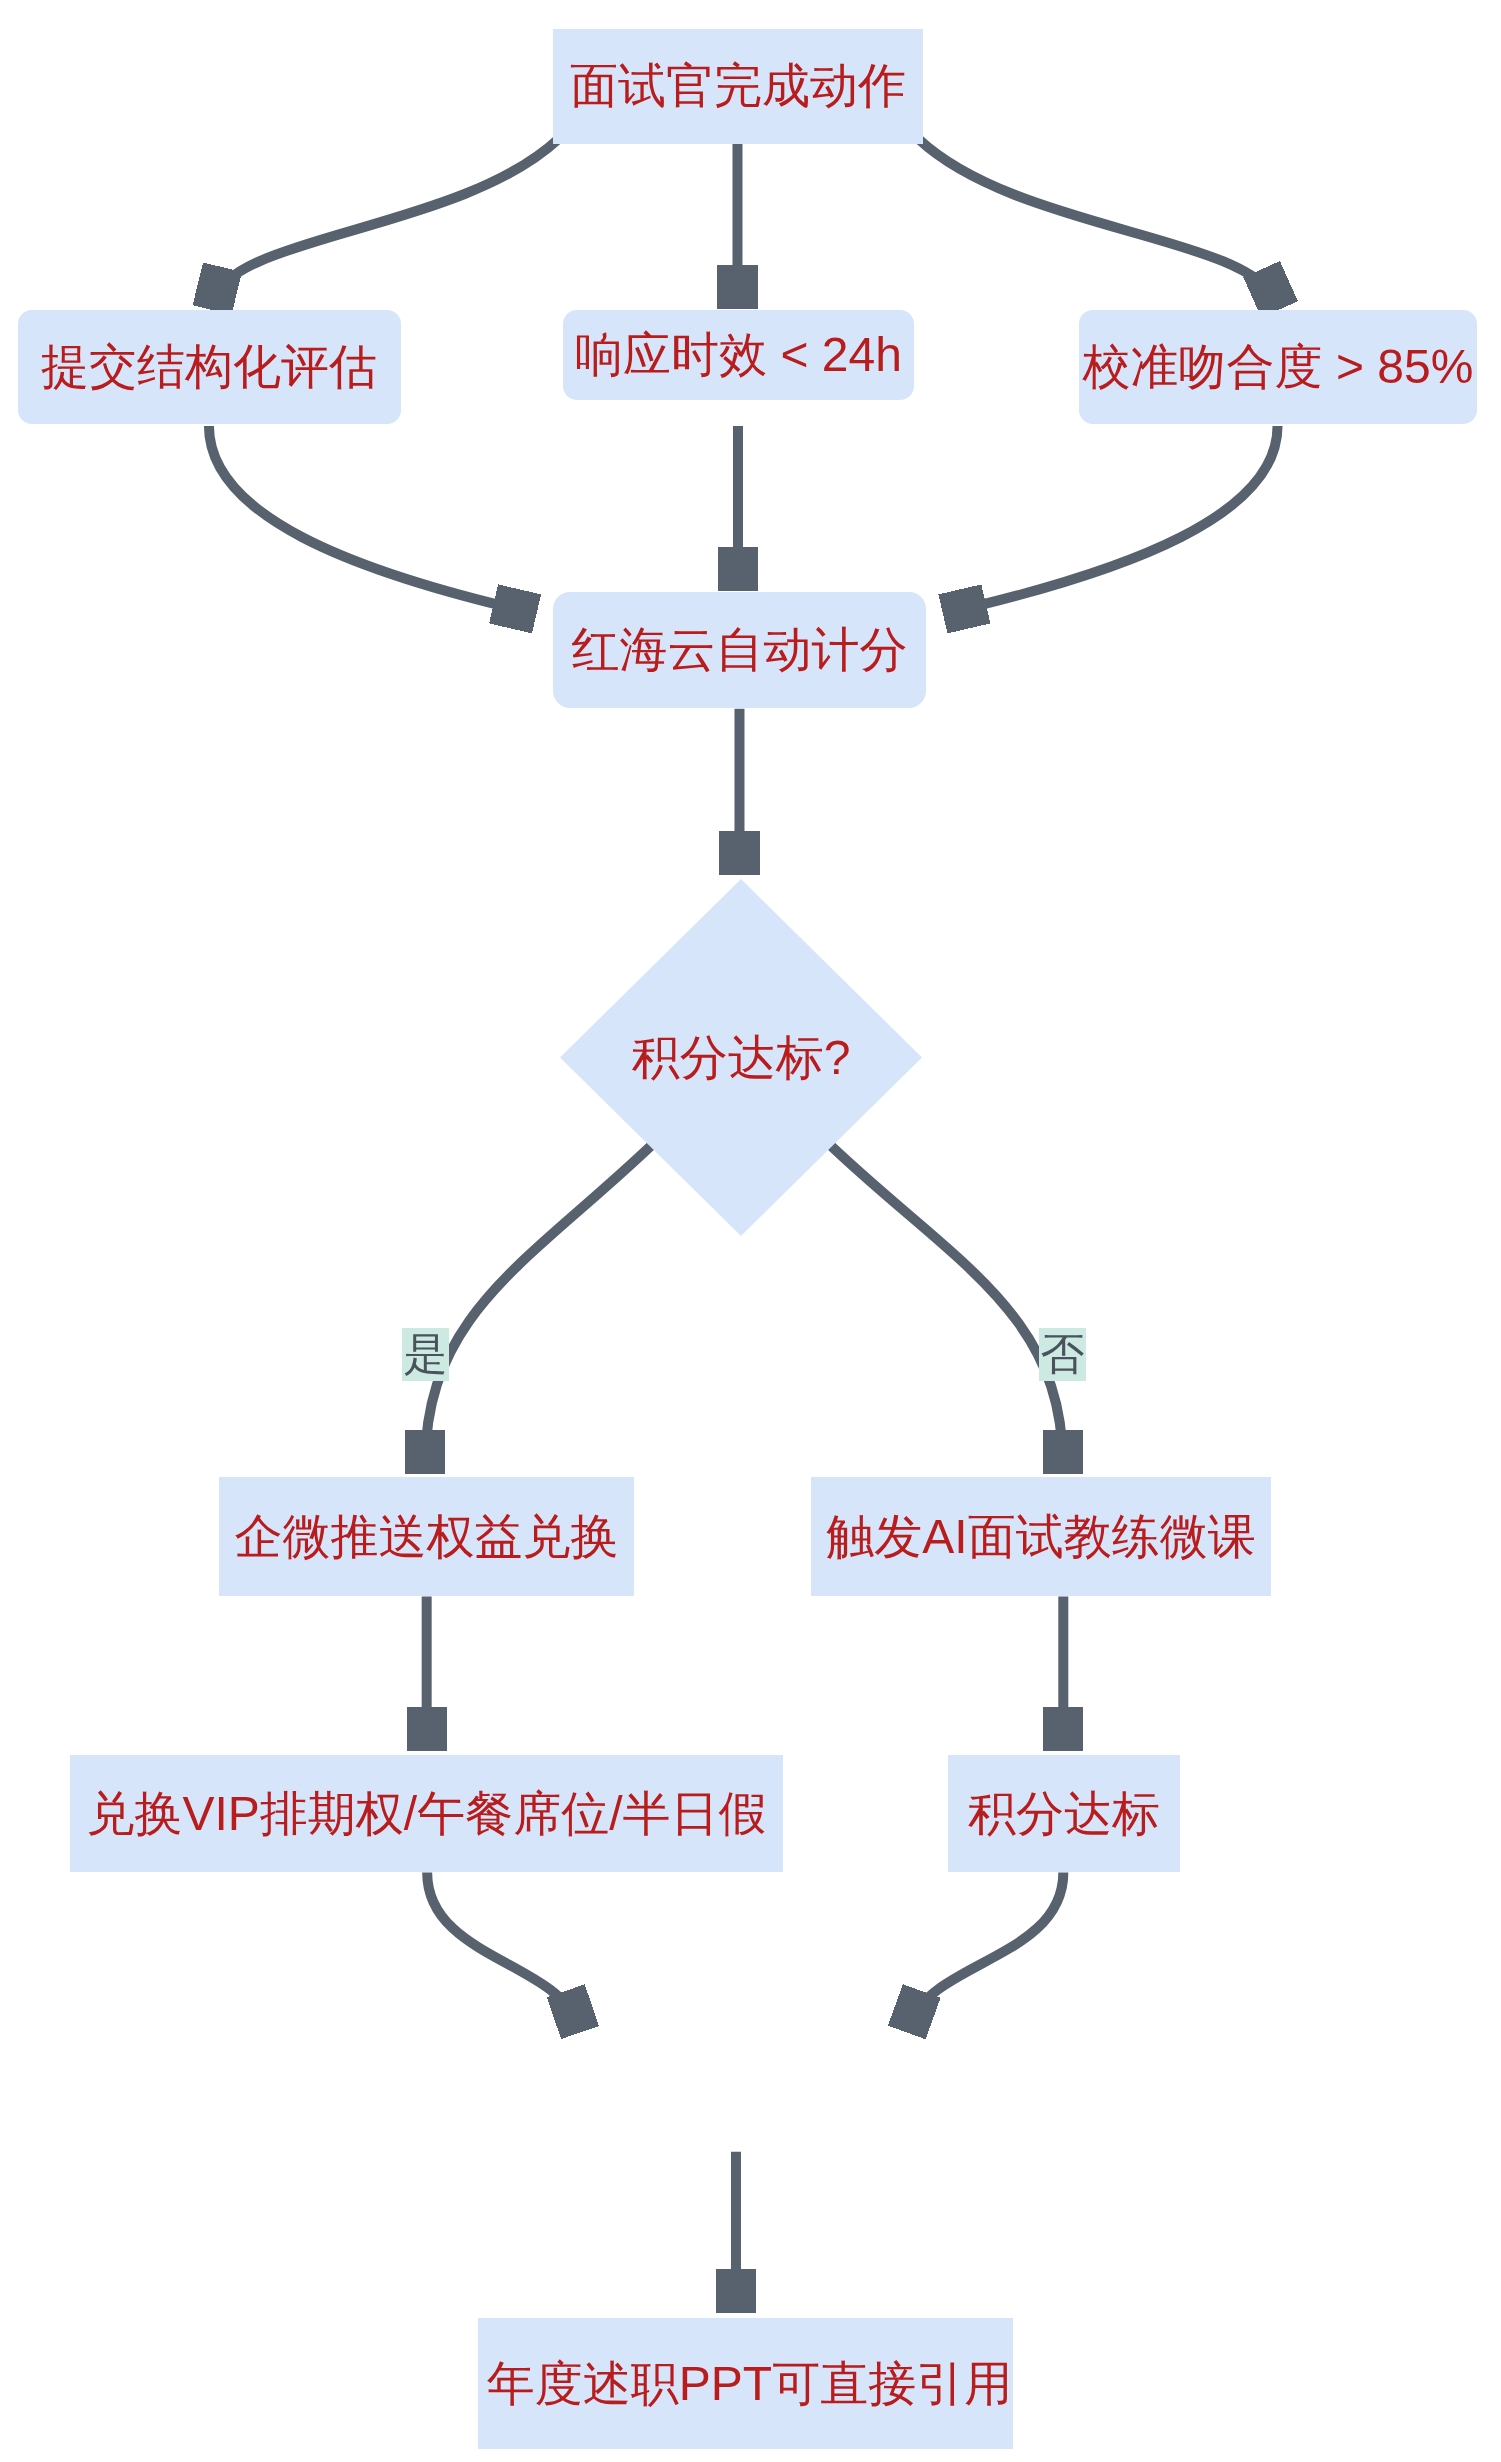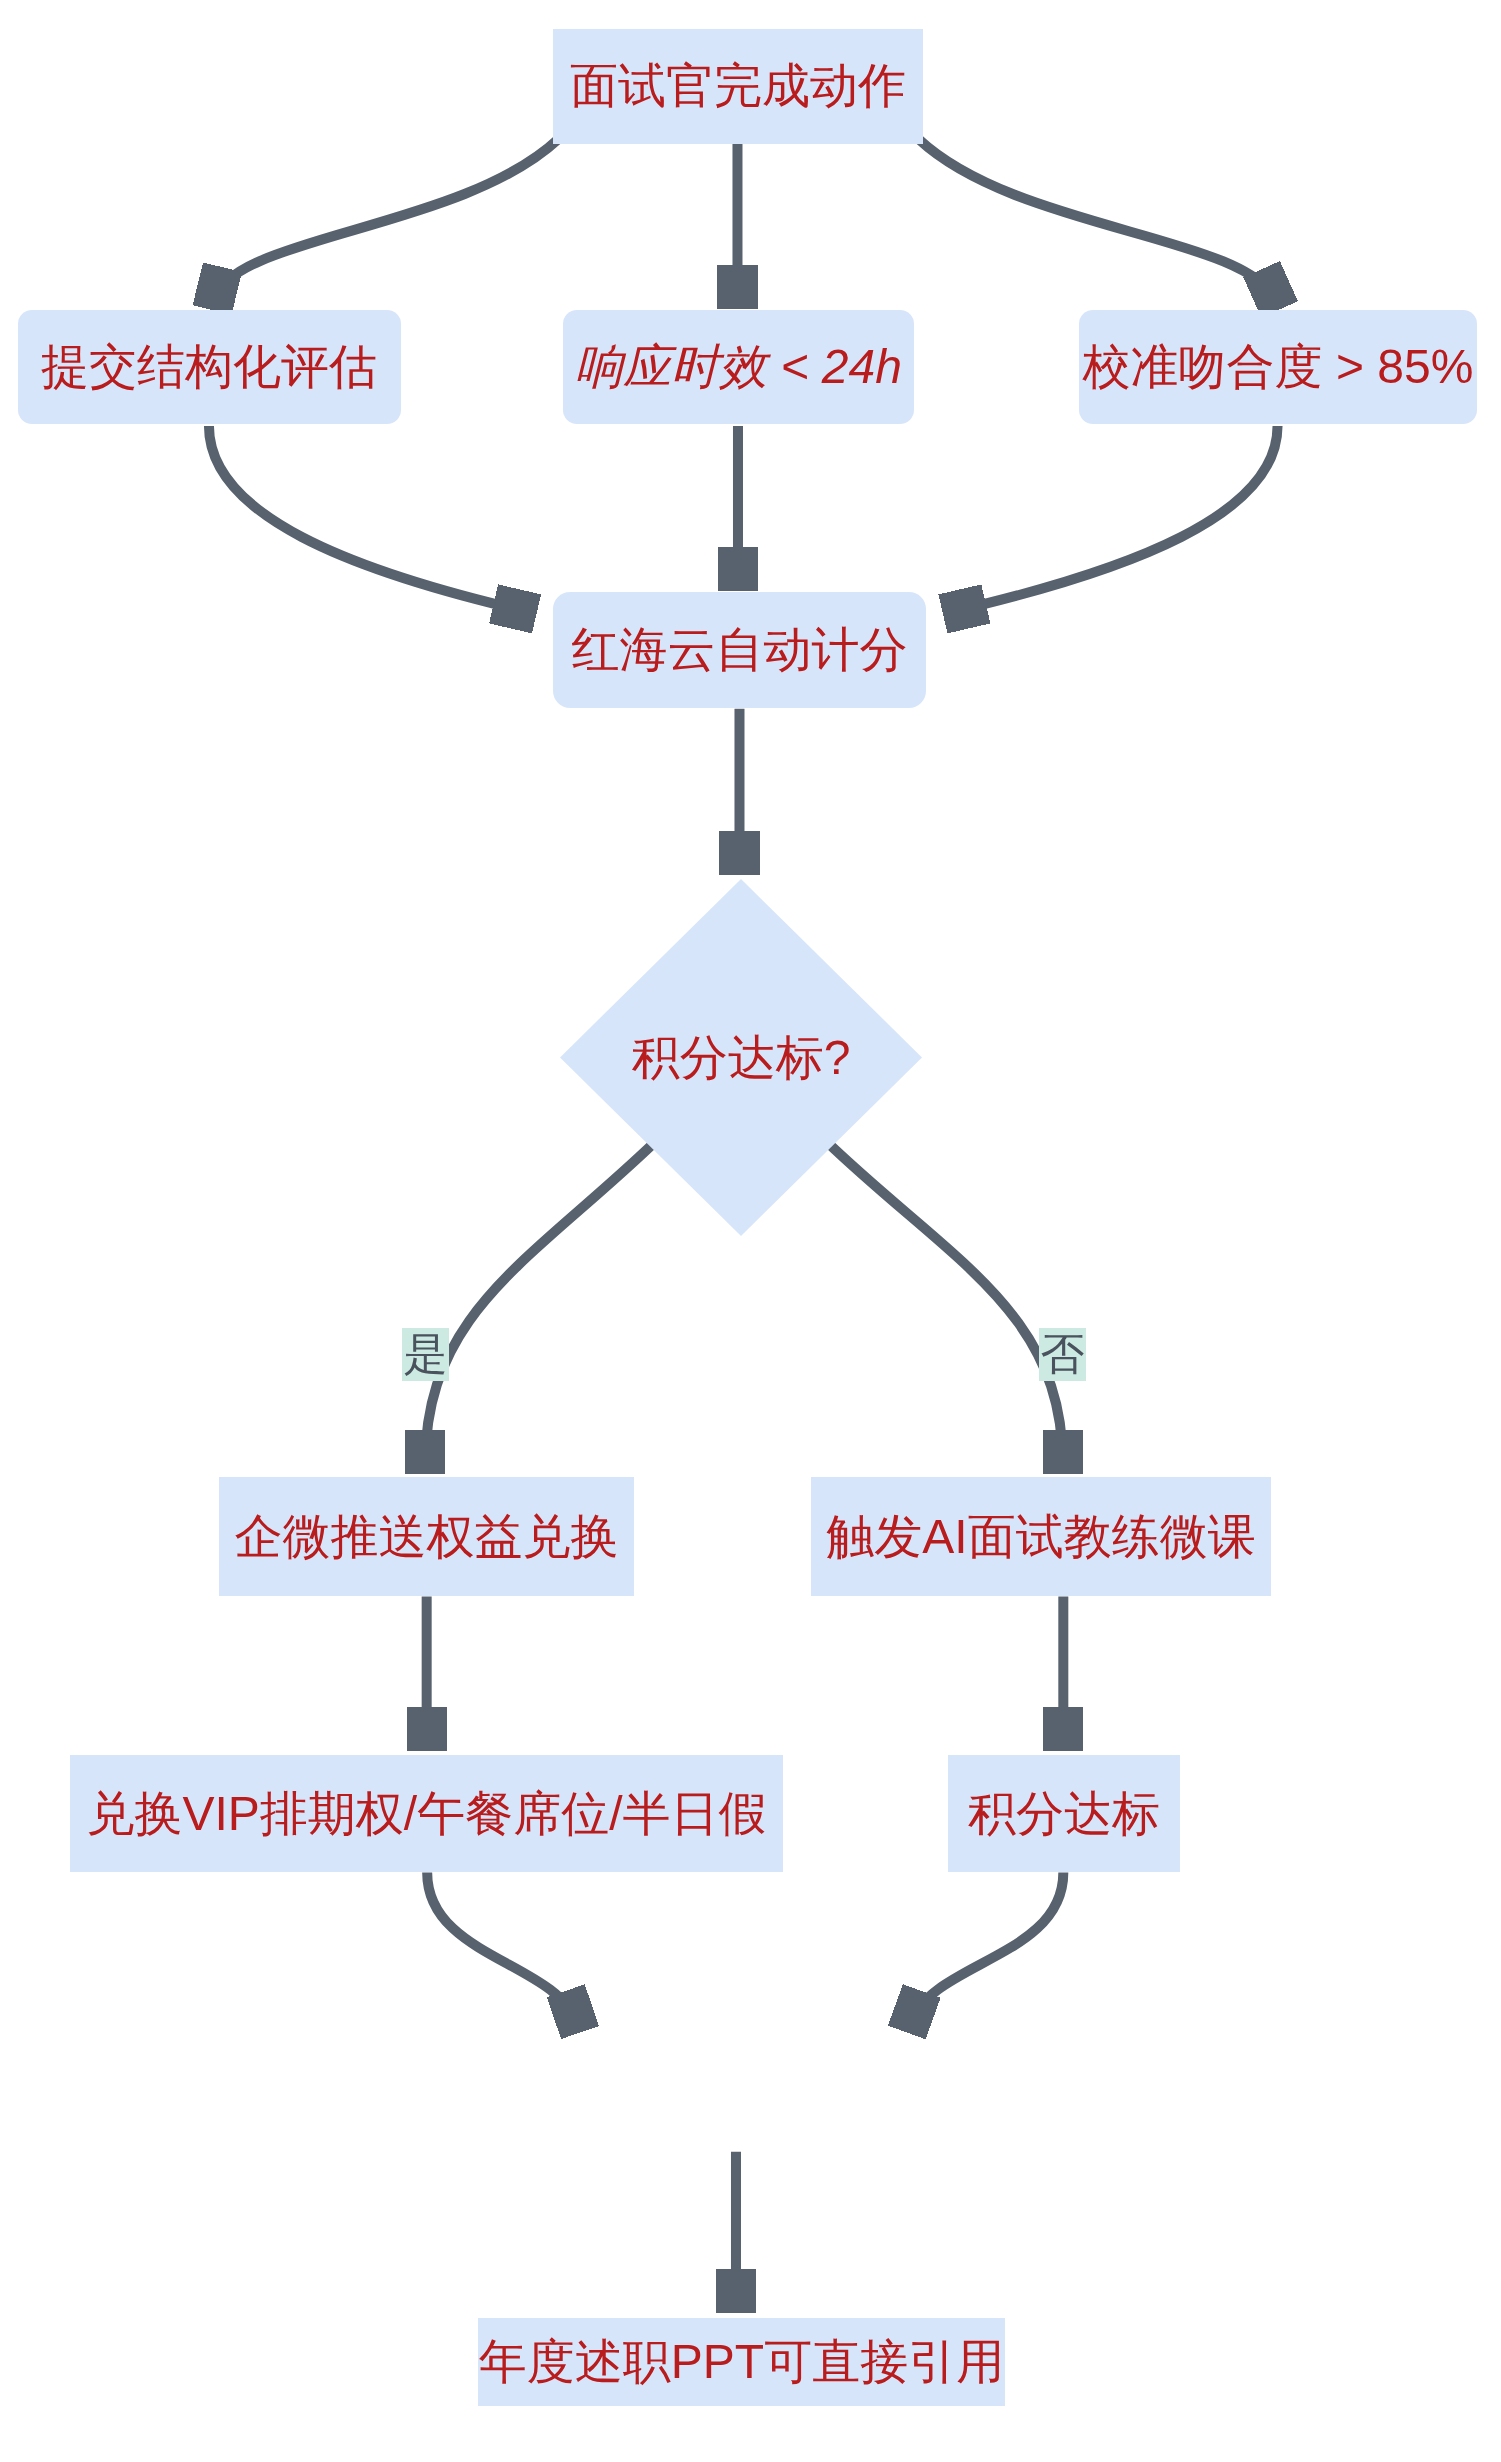--- a/index.html
+++ b/index.html
@@ -85,21 +85,21 @@
     <path d="M 2124 3190 L 2124 3478" marker-end="url(#arrow)"></path>
     <path d="M 853 3741 C 853 3910, 1110 3920, 1152 4042" marker-end="url(#arrow)"></path>
     <path d="M 2124 3741 C 2124 3910, 1862 3920, 1818 4042" marker-end="url(#arrow)"></path>
     <path d="M 1470 4299 L 1470 4602" marker-end="url(#arrow)"></path>
   </svg>
 
   <div class="node" style="left:553px; top:28.5px; width:370px; height:115px;">面试官完成动作</div>
 
   <div class="node rounded" style="left:17.5px; top:310px; width:383px; height:114px;">提交结构化评估</div>
 
-  <div class="node rounded" style="left:563px; top:310px; width:351px; height:114px;font-style:italic;">响应时效 &lt; 24h</div>
+  <div class="node rounded" style="left:563px; top:310px; width:351px; height:90px;">响应时效 &lt; 24h</div>
 
   <div class="node rounded" style="left:1079px; top:310px; width:398px; height:114px;">校准吻合度 &gt; 85%</div>
 
   <div class="node" style="left:553px; top:592px; width:373px; height:116px;border-radius:17px;">红海云自动计分</div>
 
   <div class="node diamond" style="left:560px; top:879px; width:362px; height:357px;">
     <div class="diamond-shape"></div>
     <div class="diamond-text">积分达标?</div>
   </div>
 
@@ -109,16 +109,16 @@
 
   <div class="node" style="left:219px; top:1477px; width:415px; height:119px;">企微推送权益兑换</div>
 
   <div class="node" style="left:811px; top:1477px; width:460px; height:119px;">触发AI面试教练微课</div>
 
   <div class="node" style="left:70px; top:1755px; width:713px; height:117px;">兑换VIP排期权/午餐席位/半日假</div>
 
   <div class="node" style="left:948px; top:1755px; width:232px; height:117px;">积分达标</div>
 
 
-  <div class="node" style="left:478px; top:2318px; width:527px; height:88px;">年度述职PPT可直接引用</div>
+  <div class="node" style="left:478px; top:2318px; width:527px; height:131px;padding-left:8px;">年度述职PPT可直接引用</div>
 
 </div>
 
 
 </body></html>

